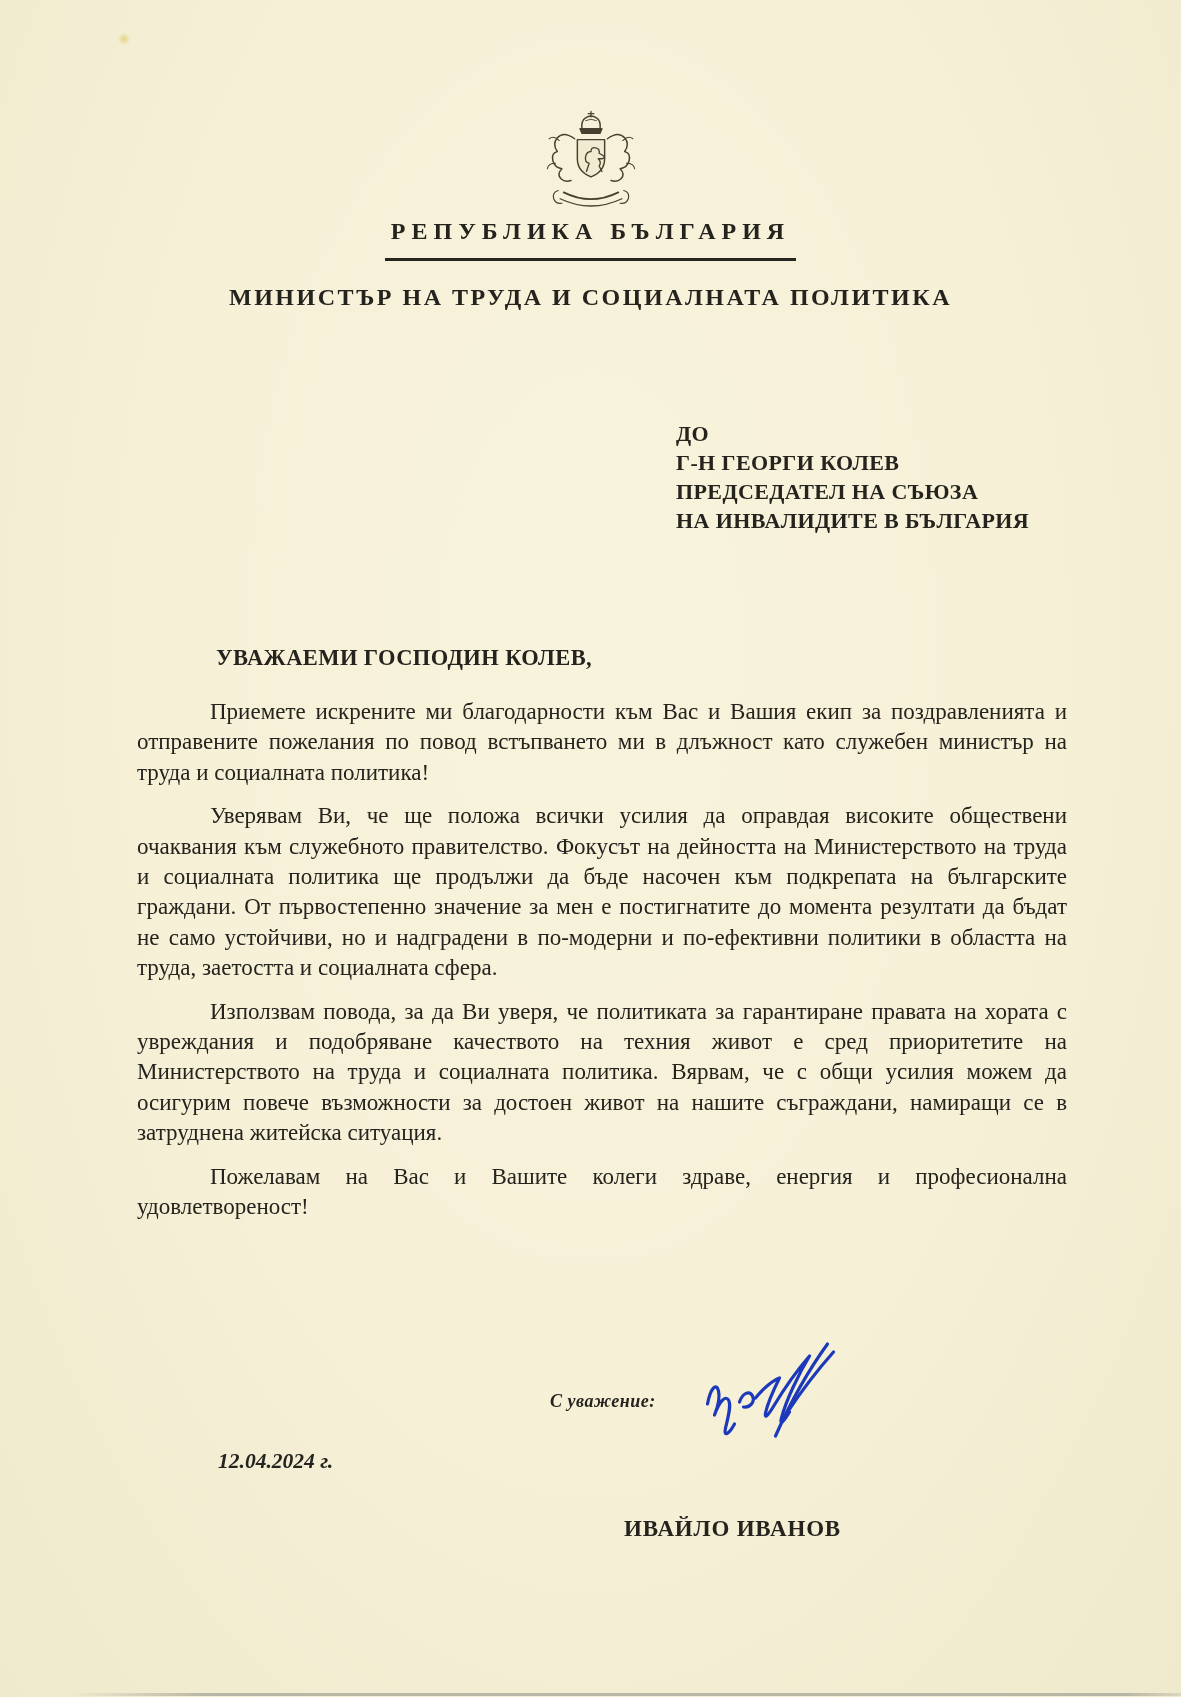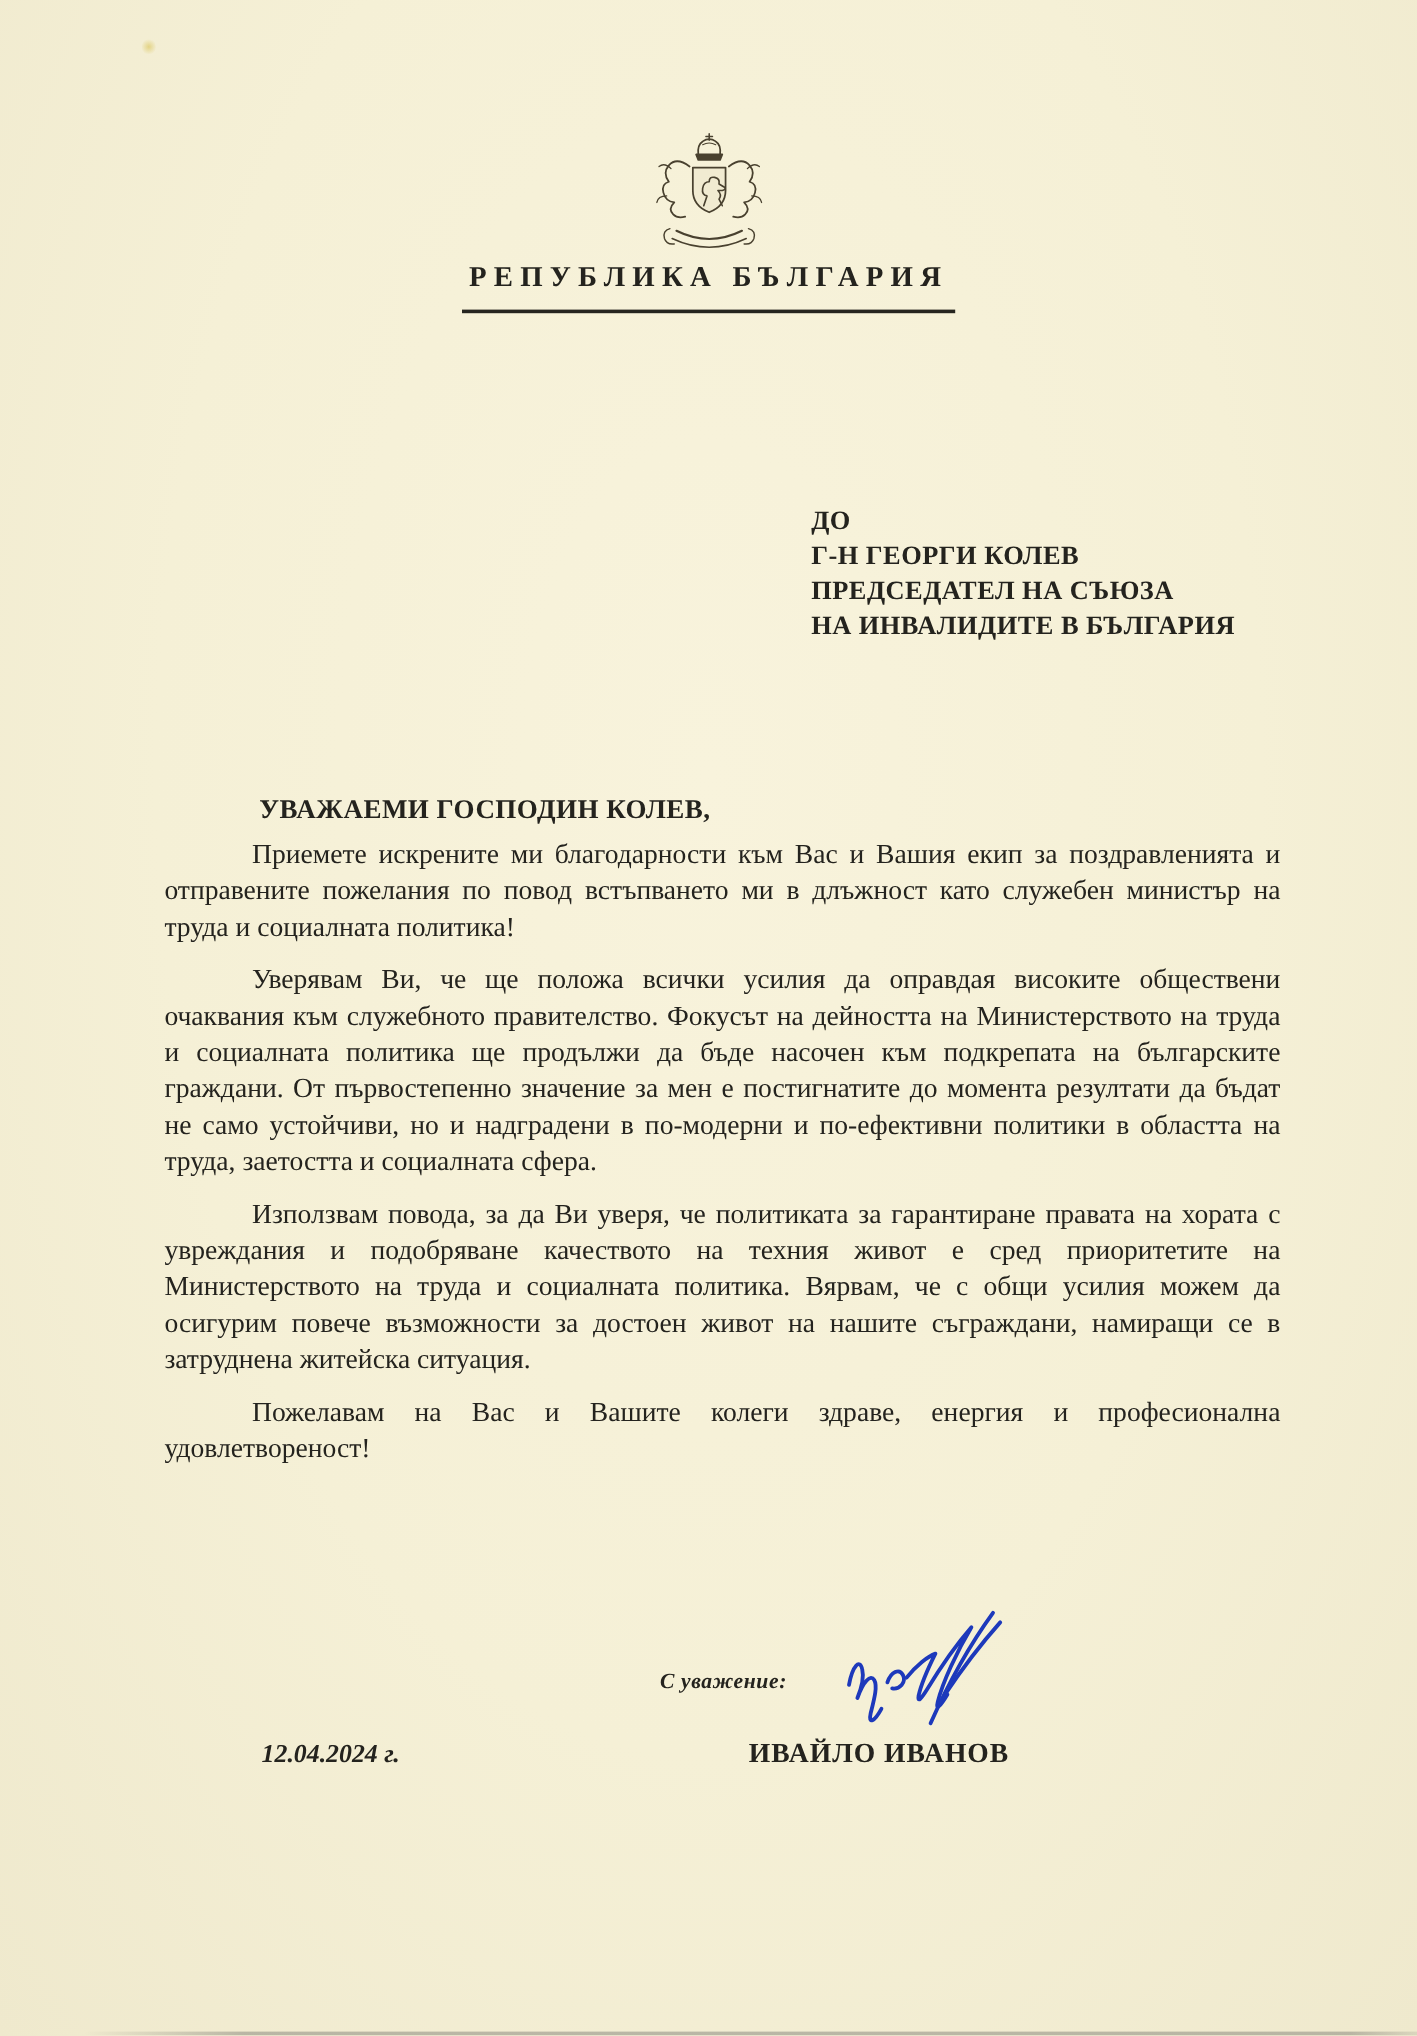--- a/index.html
+++ b/index.html
@@ -56,21 +56,20 @@
     line-height: 29px;
     letter-spacing: 0.4px;
   }
   .salutation {
     position: absolute;
     left: 216px;
     top: 645px;
     font-size: 22.5px;
     font-weight: bold;
     letter-spacing: 0.4px;
-    margin-top: 17px;
   }
   .letter-body {
     position: absolute;
     left: 137px;
     top: 697px;
     width: 930px;
     font-size: 23px;
     line-height: 30.4px;
     text-align: justify;
   }
@@ -96,21 +95,21 @@
     left: 218px;
     top: 1449px;
     font-size: 21.5px;
     font-weight: bold;
     font-style: italic;
     text-align: center;
   }
   .signer-name {
     position: absolute;
     left: 624px;
-    top: 1448px;
+    top: 1516px;
     font-size: 23px;
     font-weight: bold;
     letter-spacing: 0.8px;
   }
   .smudge {
     position: absolute;
     left: 118px;
     top: 32px;
     width: 12px;
     height: 14px;
@@ -156,20 +155,21 @@
         <path d="M32,99 q34,16 68,0" stroke-width="1.4"></path>
         <path d="M30,90 q-7,2 -5,9 q2,6 9,5 M102,90 q7,2 5,9 q-2,6 -9,5" stroke-width="1.3"></path>
       </g>
     </svg>
   </div>
 
   <div class="republic-title">
     <span>РЕПУБЛИКА БЪЛГАРИЯ</span>
   </div>
 
+  <div class="minister-title">МИНИСТЪР НА ТРУДА И СОЦИАЛНАТА ПОЛИТИКА</div>
 
   <div class="recipient">
     <div>ДО</div>
     <div>Г-Н ГЕОРГИ КОЛЕВ</div>
     <div>ПРЕДСЕДАТЕЛ НА СЪЮЗА</div>
     <div>НА ИНВАЛИДИТЕ В БЪЛГАРИЯ</div>
   </div>
 
   <div class="salutation">УВАЖАЕМИ ГОСПОДИН КОЛЕВ,</div>
 

